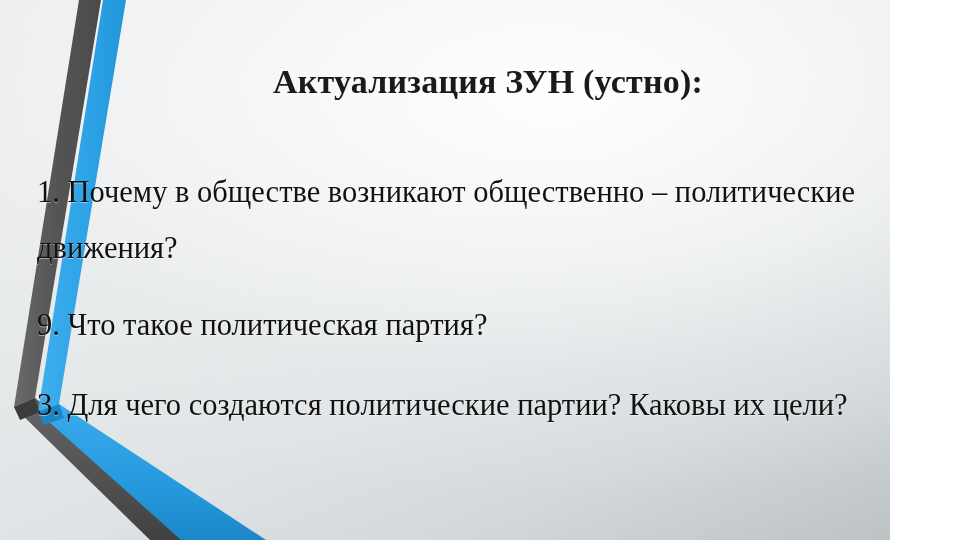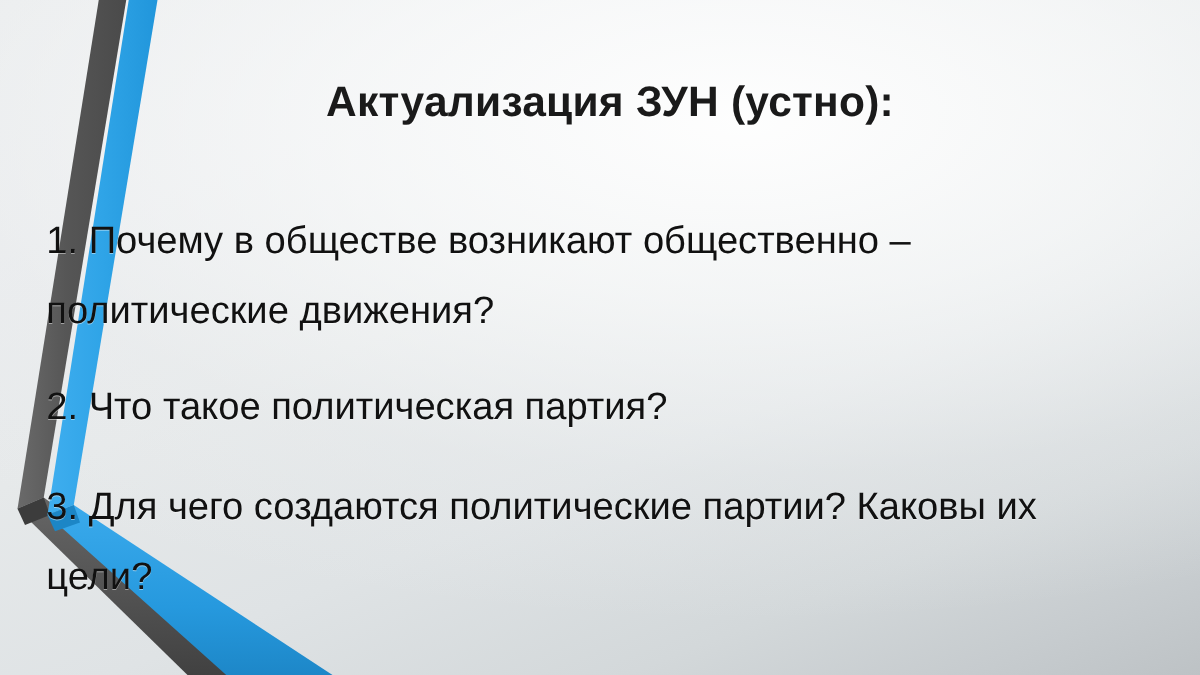--- a/index.html
+++ b/index.html
@@ -3,39 +3,40 @@
 <meta charset="utf-8">
 <title>Актуализация ЗУН (устно)</title>
 <style>
   html, body {
     margin: 0;
     padding: 0;
     background: #ffffff;
   }
   #slide {
     position: relative;
-    width: 960px;
+    width: 872px;
     height: 540px;
     overflow: hidden;
-    font-family: Liberation Sans, sans-serif;
+    font-family: Liberation Serif, serif;
     
     background:
       radial-gradient(ellipse 120% 95% at 62% 18%,
         rgba(255,255,255,0.95) 0%,
         rgba(250,251,251,0.70) 28%,
         rgba(238,240,241,0.30) 55%,
         rgba(255,255,255,0.0) 78%),
       linear-gradient(158deg,
         #eceeef 0%,
         #eaecee 22%,
         #e6e9ea 42%,
         #dfe3e5 62%,
         #d3d8da 80%,
         #c6cbce 92%,
         #bdc2c5 100%);
+    padding-left: 18px;
   }
 
   
   .band-layer {
     position: absolute;
     inset: 0;
     width: 960px;
     height: 540px;
     pointer-events: none;
   }
@@ -113,17 +114,17 @@
 
     <polygon points="38,412 59,404 266,540 181,540" fill="url(#blueGradLower)"></polygon>
 
     <polygon points="38,412 59,404 64,418 44,425" fill="#1C86C6"></polygon>
   </svg>
 
   <div class="slide-title">Актуализация ЗУН (устно):</div>
 
   <div class="body-block">
     <p class="q-item q-1">1. Почему в обществе возникают общественно – политические движения?</p>
-    <p class="q-item q-2">2. Что такое политическая партия?</p>
+    <p class="q-item q-2">9. Что такое политическая партия?</p>
     <p class="q-item q-3">3. Для чего создаются политические партии? Каковы их цели?</p>
   </div>
 
 </div>
 
 </body></html>

